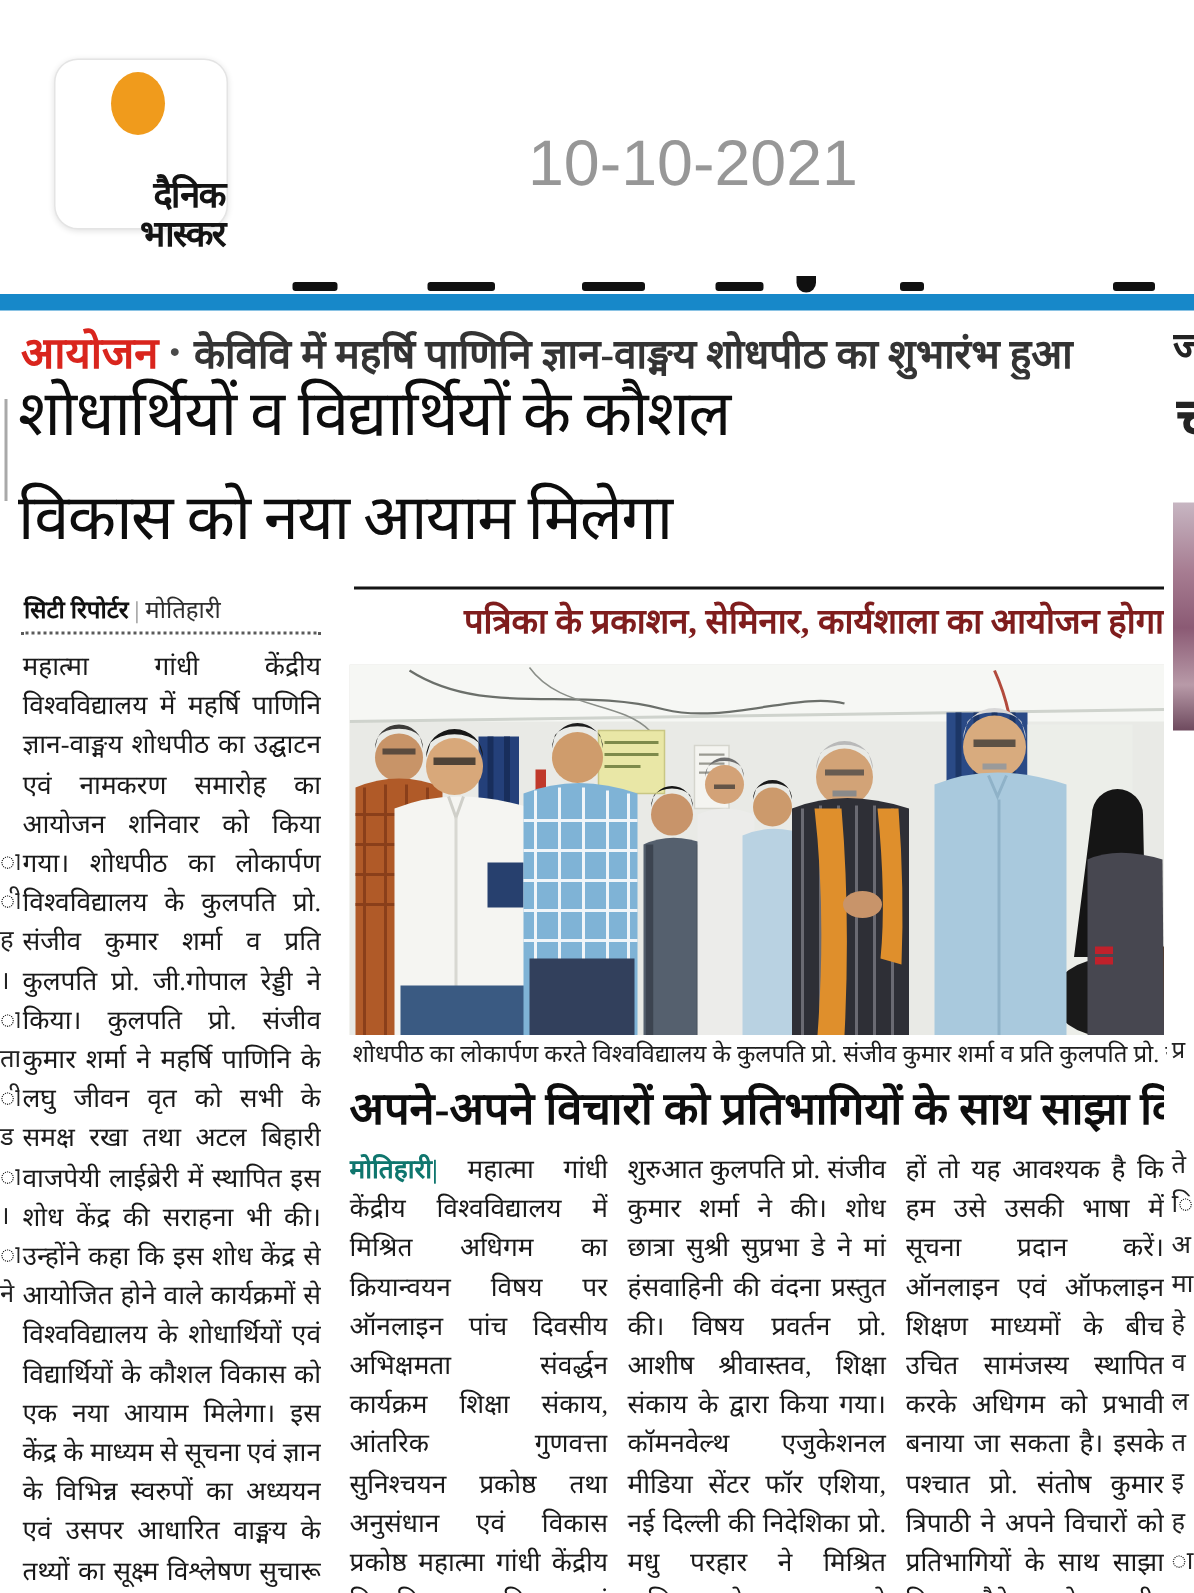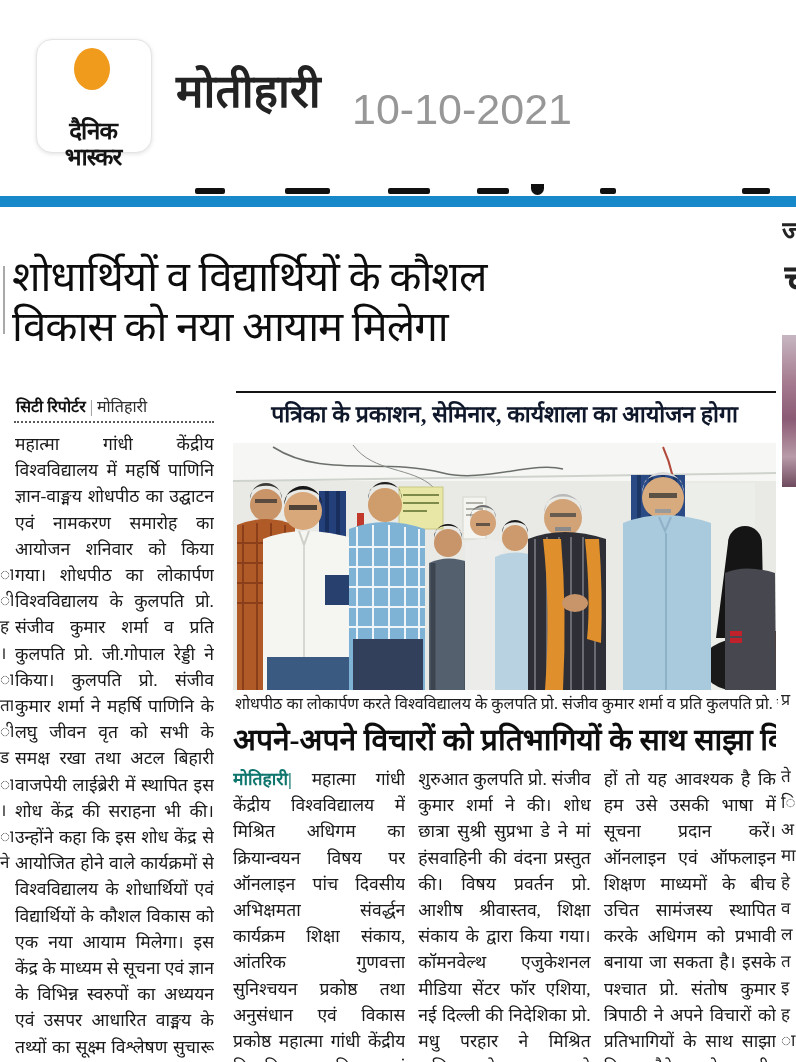--- a/index.html
+++ b/index.html
@@ -2,21 +2,21 @@
 <html><head>
 <meta charset="utf-8">
 <style>
   html,body{margin:0;padding:0;background:#fff;}
   .page{position:relative;width:796px;height:1062px;background:#ffffff;overflow:hidden;
         font-family:"Liberation Serif","DejaVu Serif",serif;color:#1a1a1a;}
   
   .logo-card{position:absolute;left:36px;top:39px;width:114px;height:112px;background:#fff;
              border:1px solid #e4e4e4;border-radius:16px;box-shadow:0 1px 4px rgba(0,0,0,.12);}
   .logo-dot{position:absolute;left:73px;top:47px;width:36px;height:42px;border-radius:50%;background:#f09b1c;}
-  .logo-text{position:absolute;left:36px;top:118px;width:114px;text-align:center;
+  .logo-text{position:absolute;left:36px;top:118px;width:114px;text-align:right;
              font-weight:bold;font-size:24px;line-height:26px;color:#141414;letter-spacing:-1px;}
   .masthead-city{position:absolute;left:176px;top:68px;font-size:46px;line-height:48px;font-weight:bold;color:#232323;}
   .masthead-date{position:absolute;left:352px;top:70px;font-size:43px;line-height:46px;color:#979797;
                  font-family:"Liberation Sans","DejaVu Sans",sans-serif;margin-top:16px;}
   
   .frag{position:absolute;background:#101010;height:6px;border-radius:2px;}
   .frag-dot{position:absolute;width:13px;height:11px;background:#101010;border-radius:0 0 8px 8px;}
   .blue-rule{position:absolute;left:0;top:196px;width:796px;height:11px;background:#1788c9;}
   .left-hairline{position:absolute;left:3px;top:266px;width:2px;height:68px;background:#a9a9a9;}
   
@@ -28,22 +28,22 @@
             font-weight:400;color:#0d0d0d;white-space:nowrap;overflow:hidden;letter-spacing:-1px;}
   
   .byline{position:absolute;left:16px;top:395px;width:198px;text-align:left;font-size:16px;color:#2e2e2e;}
   .byline b{color:#111;}
   .byline .sep{color:#8a8a8a;padding:0 4px;}
   .dotted-rule{position:absolute;left:14px;top:421px;width:200px;border-bottom:2px dotted #5a5a5a;}
   .body-col{font-size:17.5px;line-height:26.2px;text-align:justify;color:#191919;overflow:hidden;}
   .story1{position:absolute;left:15px;top:431px;width:199px;height:628px;}
   
   .subhead-rule{position:absolute;left:236px;top:391px;width:540px;height:2px;background:#151515;}
-  .subhead{position:absolute;left:233px;top:397px;width:543px;text-align:center;
-           font-size:23px;font-weight:bold;color:#0f172a;white-space:nowrap;overflow:hidden;}
+  .subhead{position:absolute;left:233px;top:397px;width:543px;text-align:right;
+           font-size:23px;font-weight:bold;color:#7f1d1d;white-space:nowrap;overflow:hidden;}
   .photo{position:absolute;left:233px;top:443px;width:543px;height:247px;overflow:hidden;background:#e9eae6;}
   .caption{position:absolute;left:235px;top:693px;width:543px;font-size:16px;line-height:21px;color:#1d1d1d;
            white-space:nowrap;overflow:hidden;}
   .section-head{position:absolute;left:233px;top:721px;width:543px;text-align:center;
                 font-size:30px;line-height:38px;font-weight:800;color:#0e0e0e;white-space:nowrap;overflow:hidden;}
   .cols{position:absolute;left:233px;top:766px;width:543px;height:296px;display:flex;gap:13px;}
   .cols .body-col{flex:1;height:296px;}
   .dateline{font-weight:bold;color:#0f766e;}
   
   .edge-strip{position:absolute;overflow:hidden;color:#232323;white-space:pre-line;}
@@ -60,36 +60,38 @@
 
 <div class="page">
 
   <div class="logo-card">
     <span class="logo-dot" style="left:37px;top:8px;"></span>
   </div>
   <div class="logo-text">
     <div>दैनिक</div>
     <div>भास्कर</div>
   </div>
-  <div class="masthead-city">मोतीहारी</div>
   <div class="masthead-date">10-10-2021</div>
 
   <span class="frag" style="left:195px;top:188px;width:30px;"></span>
   <span class="frag" style="left:285px;top:188px;width:45px;"></span>
   <span class="frag" style="left:388px;top:188px;width:42px;"></span>
   <span class="frag" style="left:477px;top:188px;width:32px;"></span>
   <span class="frag-dot" style="left:531px;top:184px;"></span>
   <span class="frag" style="left:600px;top:188px;width:16px;"></span>
   <span class="frag" style="left:742px;top:188px;width:28px;"></span>
 
   <div class="blue-rule"></div>
   <div class="left-hairline"></div>
 
+  <div class="kicker">
+    <span class="kicker-label">आयोजन</span><span class="kicker-bullet">•</span><span class="kicker-text">केविवि में महर्षि पाणिनि ज्ञान-वाङ्मय शोधपीठ का शुभारंभ हुआ</span>
+  </div>
   <div class="headline" style="top:244px;">शोधार्थियों व विद्यार्थियों के कौशल</div>
-  <div class="headline" style="top:294px;">विकास को नया आयाम मिलेगा</div>
+  <div class="headline" style="top:313px;">विकास को नया आयाम मिलेगा</div>
 
   <div class="byline">
     <b>सिटी रिपोर्टर</b><span class="sep">|</span><span>मोतिहारी</span>
   </div>
   <div class="dotted-rule"></div>
 
   <div class="body-col story1">महात्मा गांधी केंद्रीय विश्वविद्यालय में महर्षि पाणिनि ज्ञान-वाङ्मय शोधपीठ का उद्घाटन एवं नामकरण समारोह का आयोजन शनिवार को किया गया। शोधपीठ का लोकार्पण विश्वविद्यालय के कुलपति प्रो. संजीव कुमार शर्मा व प्रति कुलपति प्रो. जी.गोपाल रेड्डी ने किया। कुलपति प्रो. संजीव कुमार शर्मा ने महर्षि पाणिनि के लघु जीवन वृत को सभी के समक्ष रखा तथा अटल बिहारी वाजपेयी लाईब्रेरी में स्थापित इस शोध केंद्र की सराहना भी की। उन्होंने कहा कि इस शोध केंद्र से आयोजित होने वाले कार्यक्रमों से विश्वविद्यालय के शोधार्थियों एवं विद्यार्थियों के कौशल विकास को एक नया आयाम मिलेगा। इस केंद्र के माध्यम से सूचना एवं ज्ञान के विभिन्न स्वरुपों का अध्ययन एवं उसपर आधारित वाङ्मय के तथ्यों का सूक्ष्म विश्लेषण सुचारू रूप से हो सकेगा। केंद्र के समन्वयक एवं पुस्तकालय एवं सूचना विज्ञान विभाग के सहायक आचार्य डॉ भवनाथ पांडेय ने बताया कि इस शोध केंद्र का उद्देश्य ज्ञान आधारित वाङ्मय का अध्ययन, वर्गीकरण, मूल्यांकन एवं मापन करना है। साथ ही ज्ञान को निर्धारित करने वाले तत्वों का सृजन व उनका मूल्यांकन करना भी है। डॉ. पांडेय ने कहा कि भविष्य में केंद्र की योजना ज्ञान-वांग्यमय पर केंद्रित एक शोध पत्रिका के प्रकाशन, सेमिनार, कार्यशाला के आयोजन का है। मौके पर प्रो. राजीव कुमार, प्रो. रंजीत कु. चौधरी, डॉ. सपना देवी, डॉ. नरेंद्र सिंह, शेफालिका मिश्रा, कविता जोशी, पुस्तकालय के सदस्य रोबिन, रोहित, शेखर, अनिश आदि थे।</div>
 
   <div class="subhead-rule"></div>
   <div class="subhead">पत्रिका के प्रकाशन, सेमिनार, कार्यशाला का आयोजन होगा</div>

